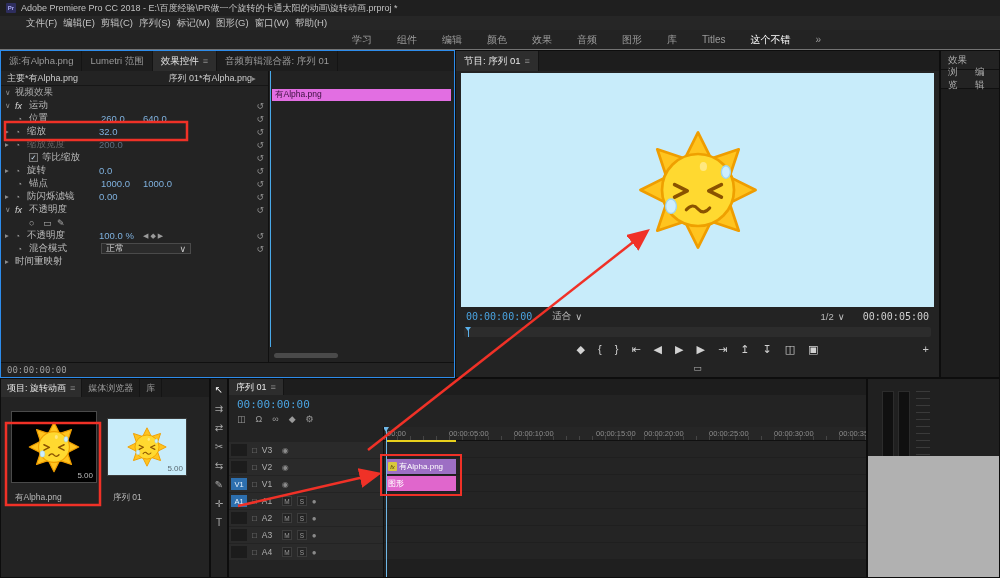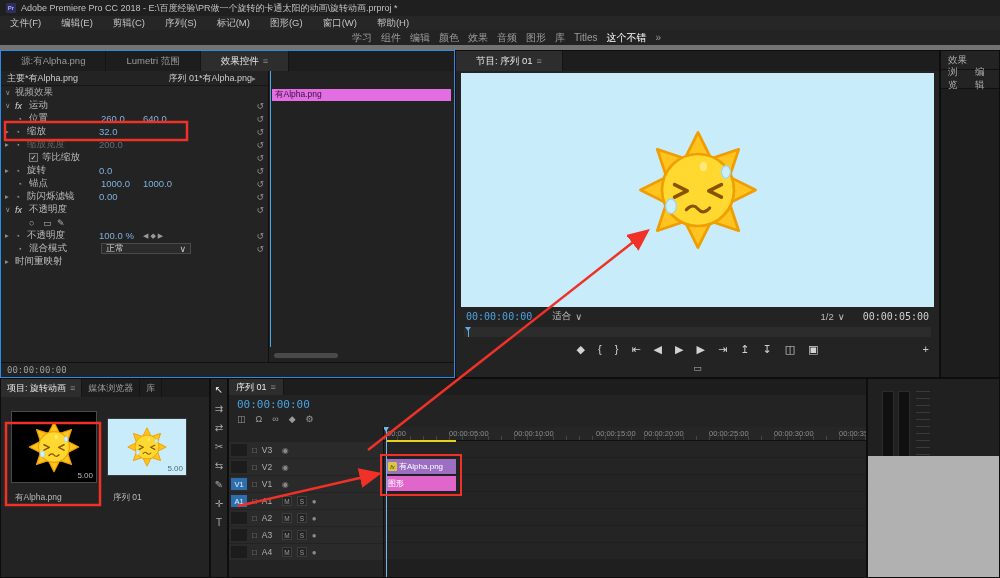--- a/index.html
+++ b/index.html
@@ -3,28 +3,28 @@
 <meta charset="utf-8">
 <style>
 *{margin:0;padding:0;box-sizing:border-box}
 body{background:#000;font-family:"Liberation Sans","DejaVu Sans",sans-serif}
 #app{position:relative;width:1000px;height:578px;background:#1d4ed8;overflow:hidden;color:#c8c8c8;font-size:10px}
 .mono{font-family:"DejaVu Sans Mono",monospace}
 
 
 .title-bar{position:absolute;left:0;top:0;width:1000px;height:16px;background:#1f1f1f;display:flex;align-items:center;gap:5px;padding:0 6px;font-size:9px;color:#c2c2c2}
 .pr-logo{width:10px;height:10px;background:#2e2e5e;color:#a8a8f0;font-size:6px;font-weight:bold;display:flex;align-items:center;justify-content:center;border-radius:1px;flex:none}
-.menu-bar{position:absolute;left:0;top:16px;width:1000px;height:14px;background:#262626;display:flex;align-items:center;gap:20px;padding:0 10px;font-size:9.5px;color:#c4c4c4}
-.workspace-bar{position:absolute;left:0;top:30px;width:1000px;height:20px;background:#232323;border-bottom:5px solid #737373;display:flex;align-items:center;gap:9px;padding-left:352px;font-size:10px;color:#9b9b9b}
+.menu-bar{position:absolute;left:0;top:16px;width:1000px;height:14px;background:#262626;display:flex;align-items:center;gap:6px;padding:0 26px;font-size:9.5px;color:#c4c4c4}
+.workspace-bar{position:absolute;left:0;top:30px;width:1000px;height:20px;background:#232323;border-bottom:1px solid #737373;display:flex;align-items:center;gap:25px;padding-left:352px;font-size:10px;color:#9b9b9b}
 .ws-tab.active{color:#ffffff}
 .ws-more{color:#9b9b9b}
 
 
 .ptabs{height:20px;background:#1d1d1d;display:flex;align-items:stretch;flex:none}
-.ptab{padding:0 20px;display:flex;align-items:center;gap:4px;color:#9a9a9a;font-size:9.5px;border-right:1px solid #141414;white-space:nowrap}
+.ptab{padding:0 8px;display:flex;align-items:center;gap:4px;color:#9a9a9a;font-size:9.5px;border-right:1px solid #141414;white-space:nowrap}
 .ptab.active{background:#2d2d2d;color:#e8e8e8}
 .pmenu{color:#8a8a8a;font-size:9px}
 
 
 .left-group{position:absolute;left:0;top:50px;width:455px;height:328px;border:1px solid #2d8ceb;background:#232323;display:flex;flex-direction:column}
 .ec-body{flex:1;display:flex;min-height:0}
 .ec-params{width:268px;border-right:1px solid #101010;padding-top:1px;overflow:hidden}
 .ec-head{display:flex;align-items:center;height:14px;padding:0 6px;font-size:9px;color:#cccccc;border-bottom:1px solid #161616;}
 .ec-head .hr{margin-left:auto}
 .ec-sec{display:flex;align-items:center;height:13px;padding:0 4px;font-size:9.5px;color:#a8a8a8}
@@ -194,20 +194,23 @@
       <span class="ptab">
           <span>源:有Alpha.png</span>
         </span>
       <span class="ptab">
           <span>Lumetri 范围</span>
         </span>
       <span class="ptab active">
           <span>效果控件</span>
           <span class="pmenu">≡</span>
         </span>
+      <span class="ptab">
+          <span>音频剪辑混合器: 序列 01</span>
+        </span>
     </div>
     <div class="ec-body">
       <div class="ec-params">
         <div class="ec-head">
           <span>主要*有Alpha.png</span>
           <span class="hr">序列 01*有Alpha.png</span>
           <span class="twirl">▸</span>
         </div>
         <div class="ec-sec">
           <span class="twirl">∨</span>

